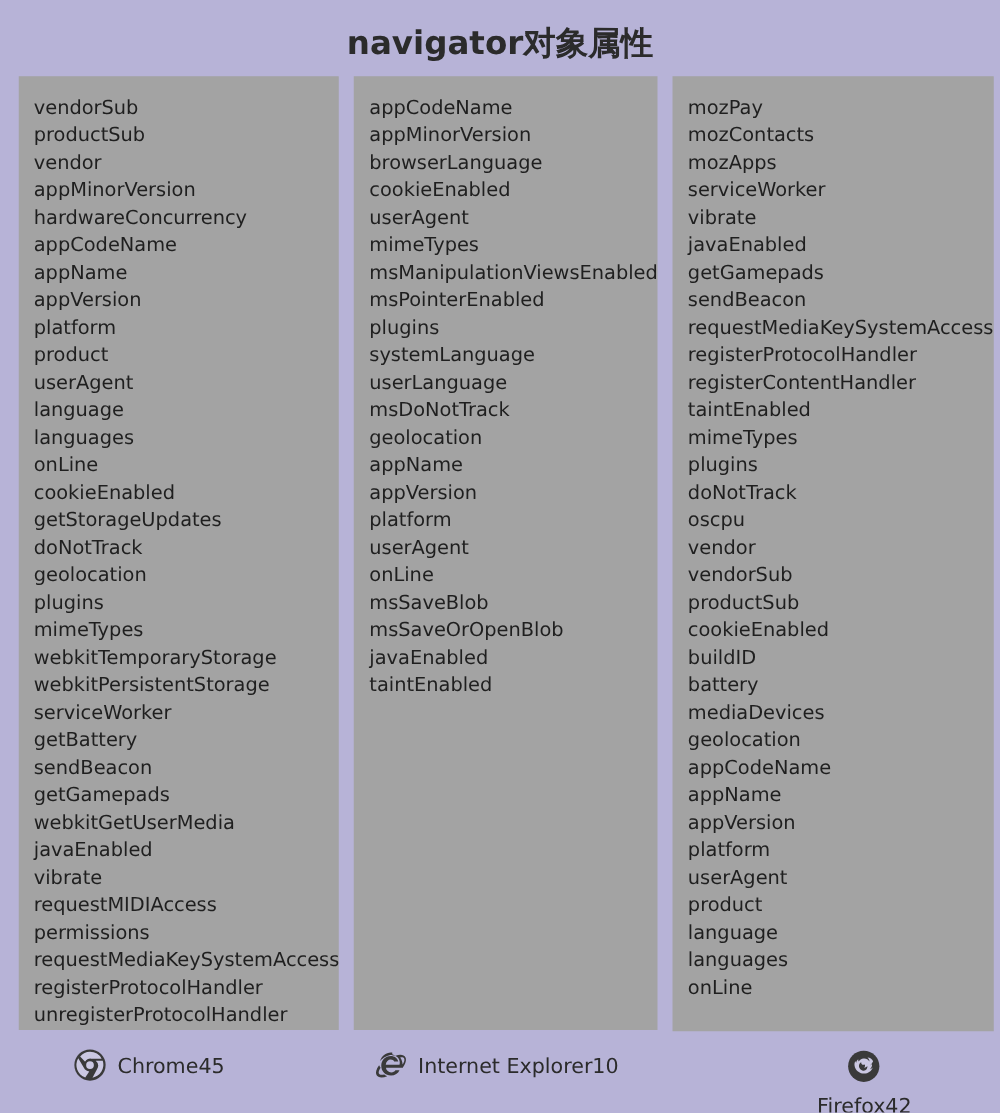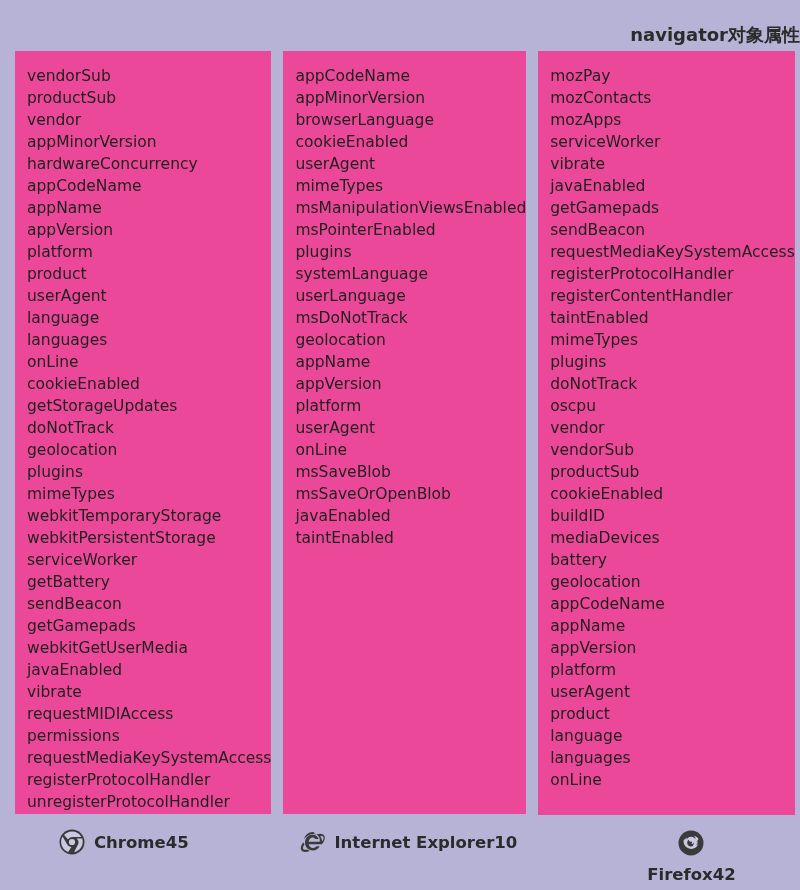--- a/index.html
+++ b/index.html
@@ -10,46 +10,46 @@
     overflow: hidden;
   }
 
   body {
     background: #b7b3d7;
     font-family: "DejaVu Sans", "Liberation Sans", sans-serif;
     position: relative;
   }
 
   #page-title {
-    text-align: right;
-    font-size: 18px;
+    text-align: center;
+    font-size: 26px;
     font-weight: bold;
     color: #2b2b2b;
     letter-spacing: 0px;
     padding-top: 17px;
-    height: 51px;
+    height: 61px;
     line-height: 36px;
     font-family: "DejaVu Sans", "Liberation Sans", sans-serif;
   }
 
   #columns {
     display: flex;
     align-items: flex-start;
     padding: 0 15px;
     gap: 12px;
   }
 
   .column {
     flex: 1 1 0;
     display: flex;
     flex-direction: column;
   }
 
   .panel {
-    background: #ec4899;
+    background: #a3a3a3;
     padding: 14px 0 10px 12px;
     overflow: hidden;
   }
 
   .col-1 .panel { height: 763px; }
   .col-2 .panel { height: 763px; }
   .col-3 .panel { height: 764px; }
 
   .prop-list {
     list-style: none;
@@ -78,21 +78,21 @@
 
   .browser-icon {
     width: 26px;
     height: 26px;
     flex: 0 0 26px;
     display: block;
   }
 
   .browser-label {
     font-size: 16.5px;
-    font-weight: bold;
+    font-weight: normal;
     color: #2b2b2b;
     white-space: nowrap;
     font-family: "DejaVu Sans", "Liberation Sans", sans-serif;
   }
 </style>
 </head>
 <body>
 
 <div id="page-title">navigator对象属性</div>
 
@@ -212,22 +212,22 @@
           <li>taintEnabled</li>
           <li>mimeTypes</li>
           <li>plugins</li>
           <li>doNotTrack</li>
           <li>oscpu</li>
           <li>vendor</li>
           <li>vendorSub</li>
           <li>productSub</li>
           <li>cookieEnabled</li>
           <li>buildID</li>
+          <li>battery</li>
           <li>mediaDevices</li>
-          <li>battery</li>
           <li>geolocation</li>
           <li>appCodeName</li>
           <li>appName</li>
           <li>appVersion</li>
           <li>platform</li>
           <li>userAgent</li>
           <li>product</li>
           <li>language</li>
           <li>languages</li>
           <li>onLine</li>

